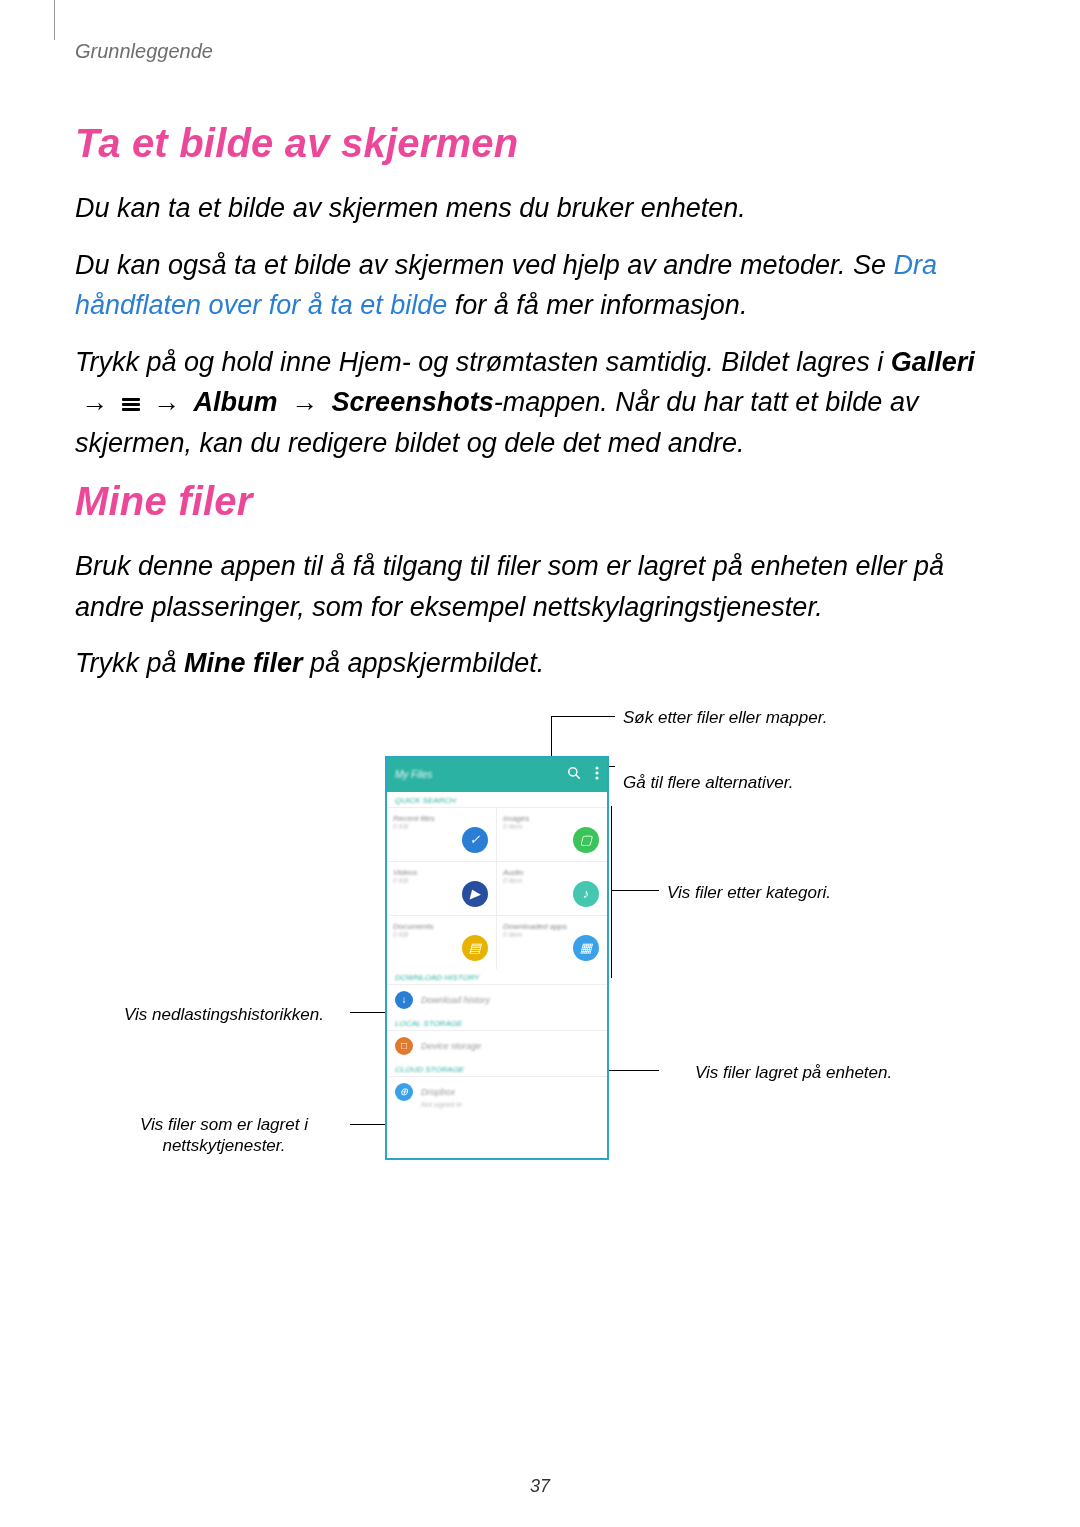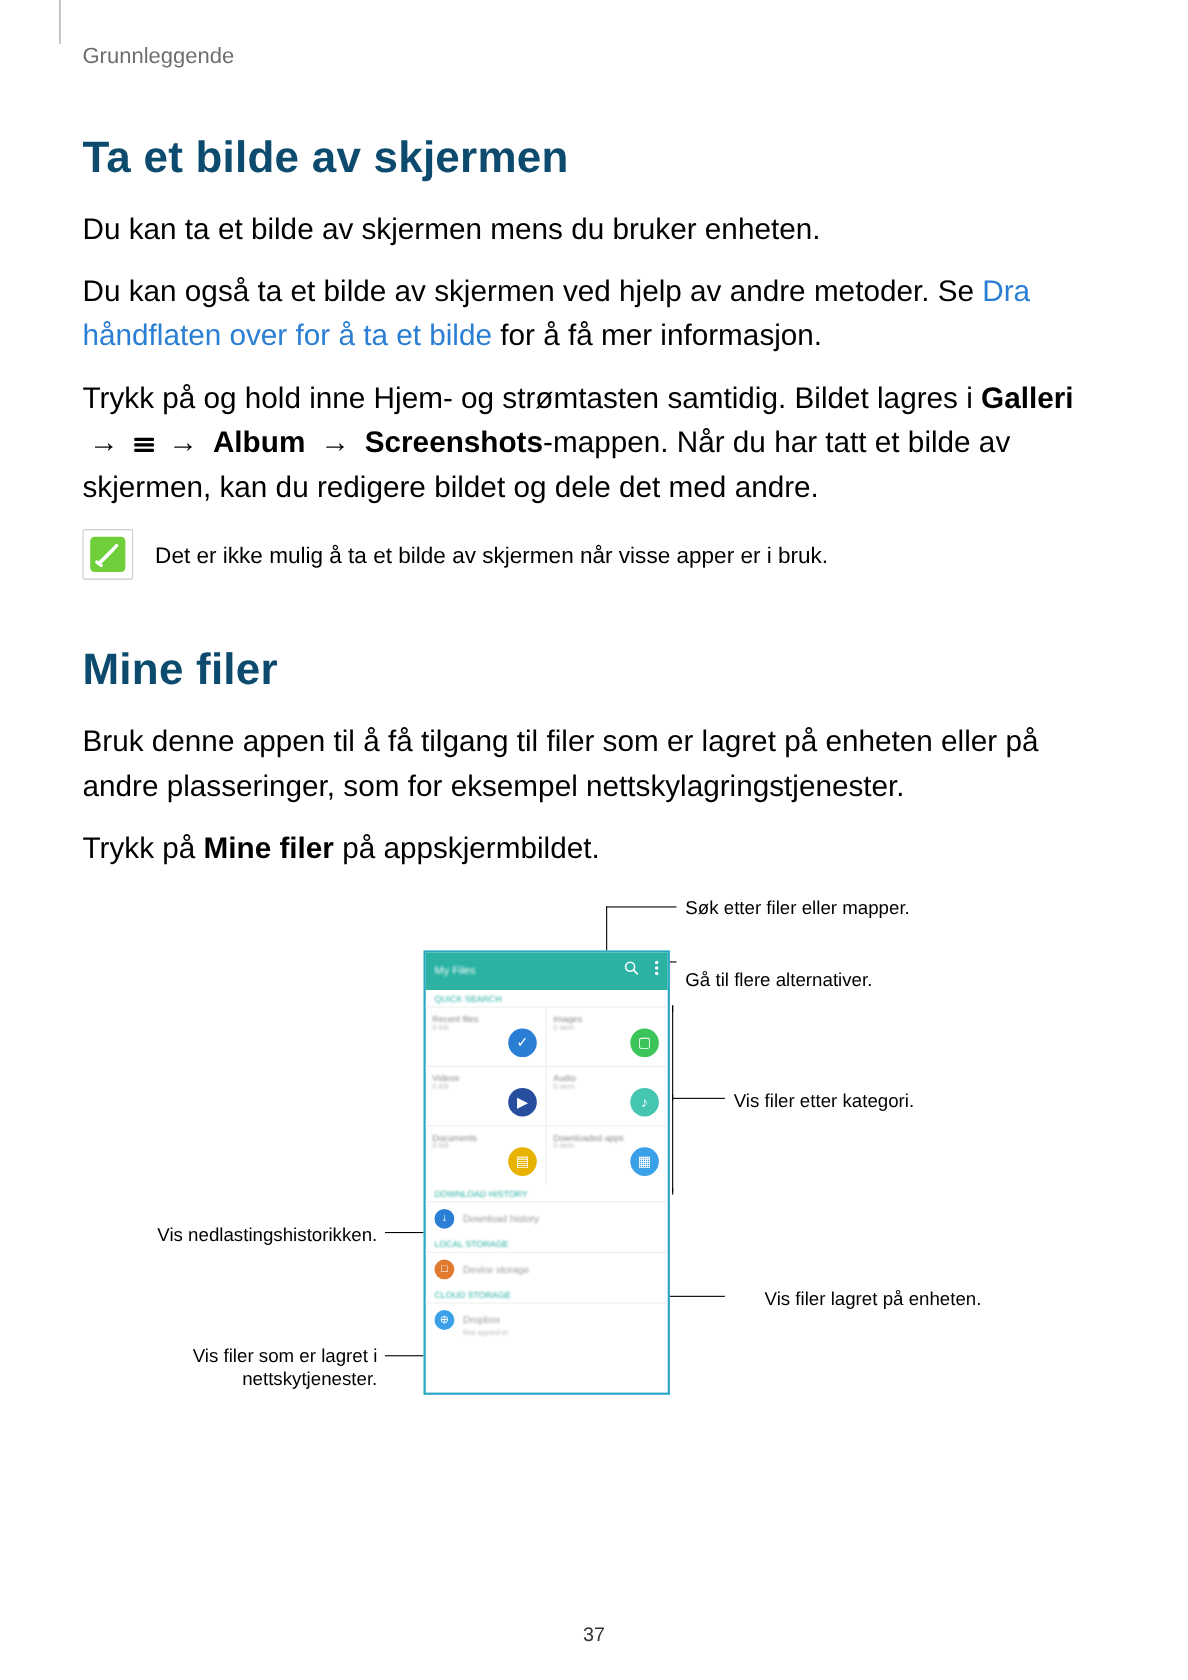--- a/index.html
+++ b/index.html
@@ -1,20 +1,20 @@
 <!DOCTYPE html>
 <html><head>
 <meta charset="utf-8">
 <style>
   * { box-sizing: border-box; margin: 0; padding: 0; }
   html, body { width: 1080px; height: 1527px; background: #fff; font-family: Arial, Helvetica, sans-serif; color: #000; }
-  .page { position: relative; width: 1080px; height: 1527px; padding: 40px 75px 0 75px; }
+  .page { position: relative; width: 1080px; height: 1527px; padding: 40px 75px 0 75px; font-style: italic; }
   .tab-indent { position: absolute; left: 50px; top: 0; width: 5px; height: 40px; border-right: 1px solid #999; }
   .breadcrumb { font-size: 20px; color: #6e6e6e; margin-bottom: 58px; }
-  h1.section-title { font-size: 40px; font-weight: bold; color: #0c4a6e; margin-bottom: 22px; letter-spacing: 0.2px; }
+  h1.section-title { font-size: 40px; font-weight: bold; color: #ec4899; margin-bottom: 22px; letter-spacing: 0.2px; }
   p.body { font-size: 27px; line-height: 1.5; margin-bottom: 16px; }
   .bold { font-weight: bold; }
   .arrow { display: inline-block; margin: 0 6px; font-weight: bold; }
   .menu-glyph { display:inline-block; vertical-align: -2px; }
   .menu-glyph span { display:block; width:18px; height:3px; background:#000; margin:2px 0; border-radius:1px; }
   a.link { color: #2a7fd4; text-decoration: none; }
   .note-row { display: flex; align-items: flex-start; gap: 20px; margin-top: 18px; margin-bottom: 60px; }
   .note-icon { width: 46px; height: 46px; border: 1px solid #ccc; border-radius: 2px; display:flex; align-items:center; justify-content:center; flex-shrink:0; }
   .note-icon svg { display:block; }
   .note-text { font-size: 20.5px; line-height: 1.5; padding-top: 10px; }
@@ -46,21 +46,21 @@
   .li-text { font-size:9px; color:#999; filter: blur(1.2px); }
   .li-sub  { font-size:7px; color:#bbb; filter: blur(1.2px); margin-left:26px; padding:0 8px 6px; }
 
   
   .callout { position:absolute; font-size:17px; color:#000; line-height:1.25; }
   .lead-h { position:absolute; height:1px; background:#000; }
   .lead-v { position:absolute; width:1px; background:#000; }
   .tick-v { position:absolute; width:1px; height:6px; background:#000; top:-3px; }
   .tick-top { position:absolute; width:1px; height:6px; background:#000; }
 
-  .right-align { text-align: right; }
+  .right-align { text-align: center; }
 
   .pagenum { position:absolute; bottom:30px; left:0; width:1080px; text-align:center; font-size:18px; color:#333; }
 </style>
 </head>
 <body>
 
 <div class="page">
   <div class="tab-indent"></div>
   <div class="breadcrumb">Grunnleggende</div>
 
@@ -73,30 +73,20 @@
     <span>Trykk på og hold inne Hjem- og strømtasten samtidig. Bildet lagres i </span>
     <span class="bold">Galleri</span>
     <span class="arrow">→</span>
     <span class="menu-glyph"><span></span><span></span><span></span></span>
     <span class="arrow">→</span>
     <span class="bold">Album</span>
     <span class="arrow">→</span>
     <span class="bold">Screenshots</span><span>-mappen. Når du har tatt et bilde av skjermen, kan du redigere bildet og dele det med andre.</span>
   </p>
 
-  <div class="note-row">
-    <div class="note-icon">
-      <svg width="34" height="34" viewBox="0 0 34 34">
-        <rect x="1" y="1" width="32" height="32" rx="4" fill="#6fcf3a"></rect>
-        <path d="M9 25 L25 9 M9 25 C13 22 17 18 25 9" stroke="#fff" stroke-width="3" fill="none" stroke-linecap="round"></path>
-        <path d="M7 24 L11 27" stroke="#fff" stroke-width="3" stroke-linecap="round"></path>
-      </svg>
-    </div>
-    <div class="note-text">Det er ikke mulig å ta et bilde av skjermen når visse apper er i bruk.</div>
-  </div>
 
   <h1 class="section-title">Mine filer</h1>
   <p class="body">Bruk denne appen til å få tilgang til filer som er lagret på enheten eller på andre plasseringer, som for eksempel nettskylagringstjenester.</p>
   <p class="body">
     <span>Trykk på </span><span class="bold">Mine filer</span><span> på appskjermbildet.</span>
   </p>
 
   <div class="figure-wrap">
 
     <div class="lead-v" style="left:476px; top:16px; height:48px;"></div>

